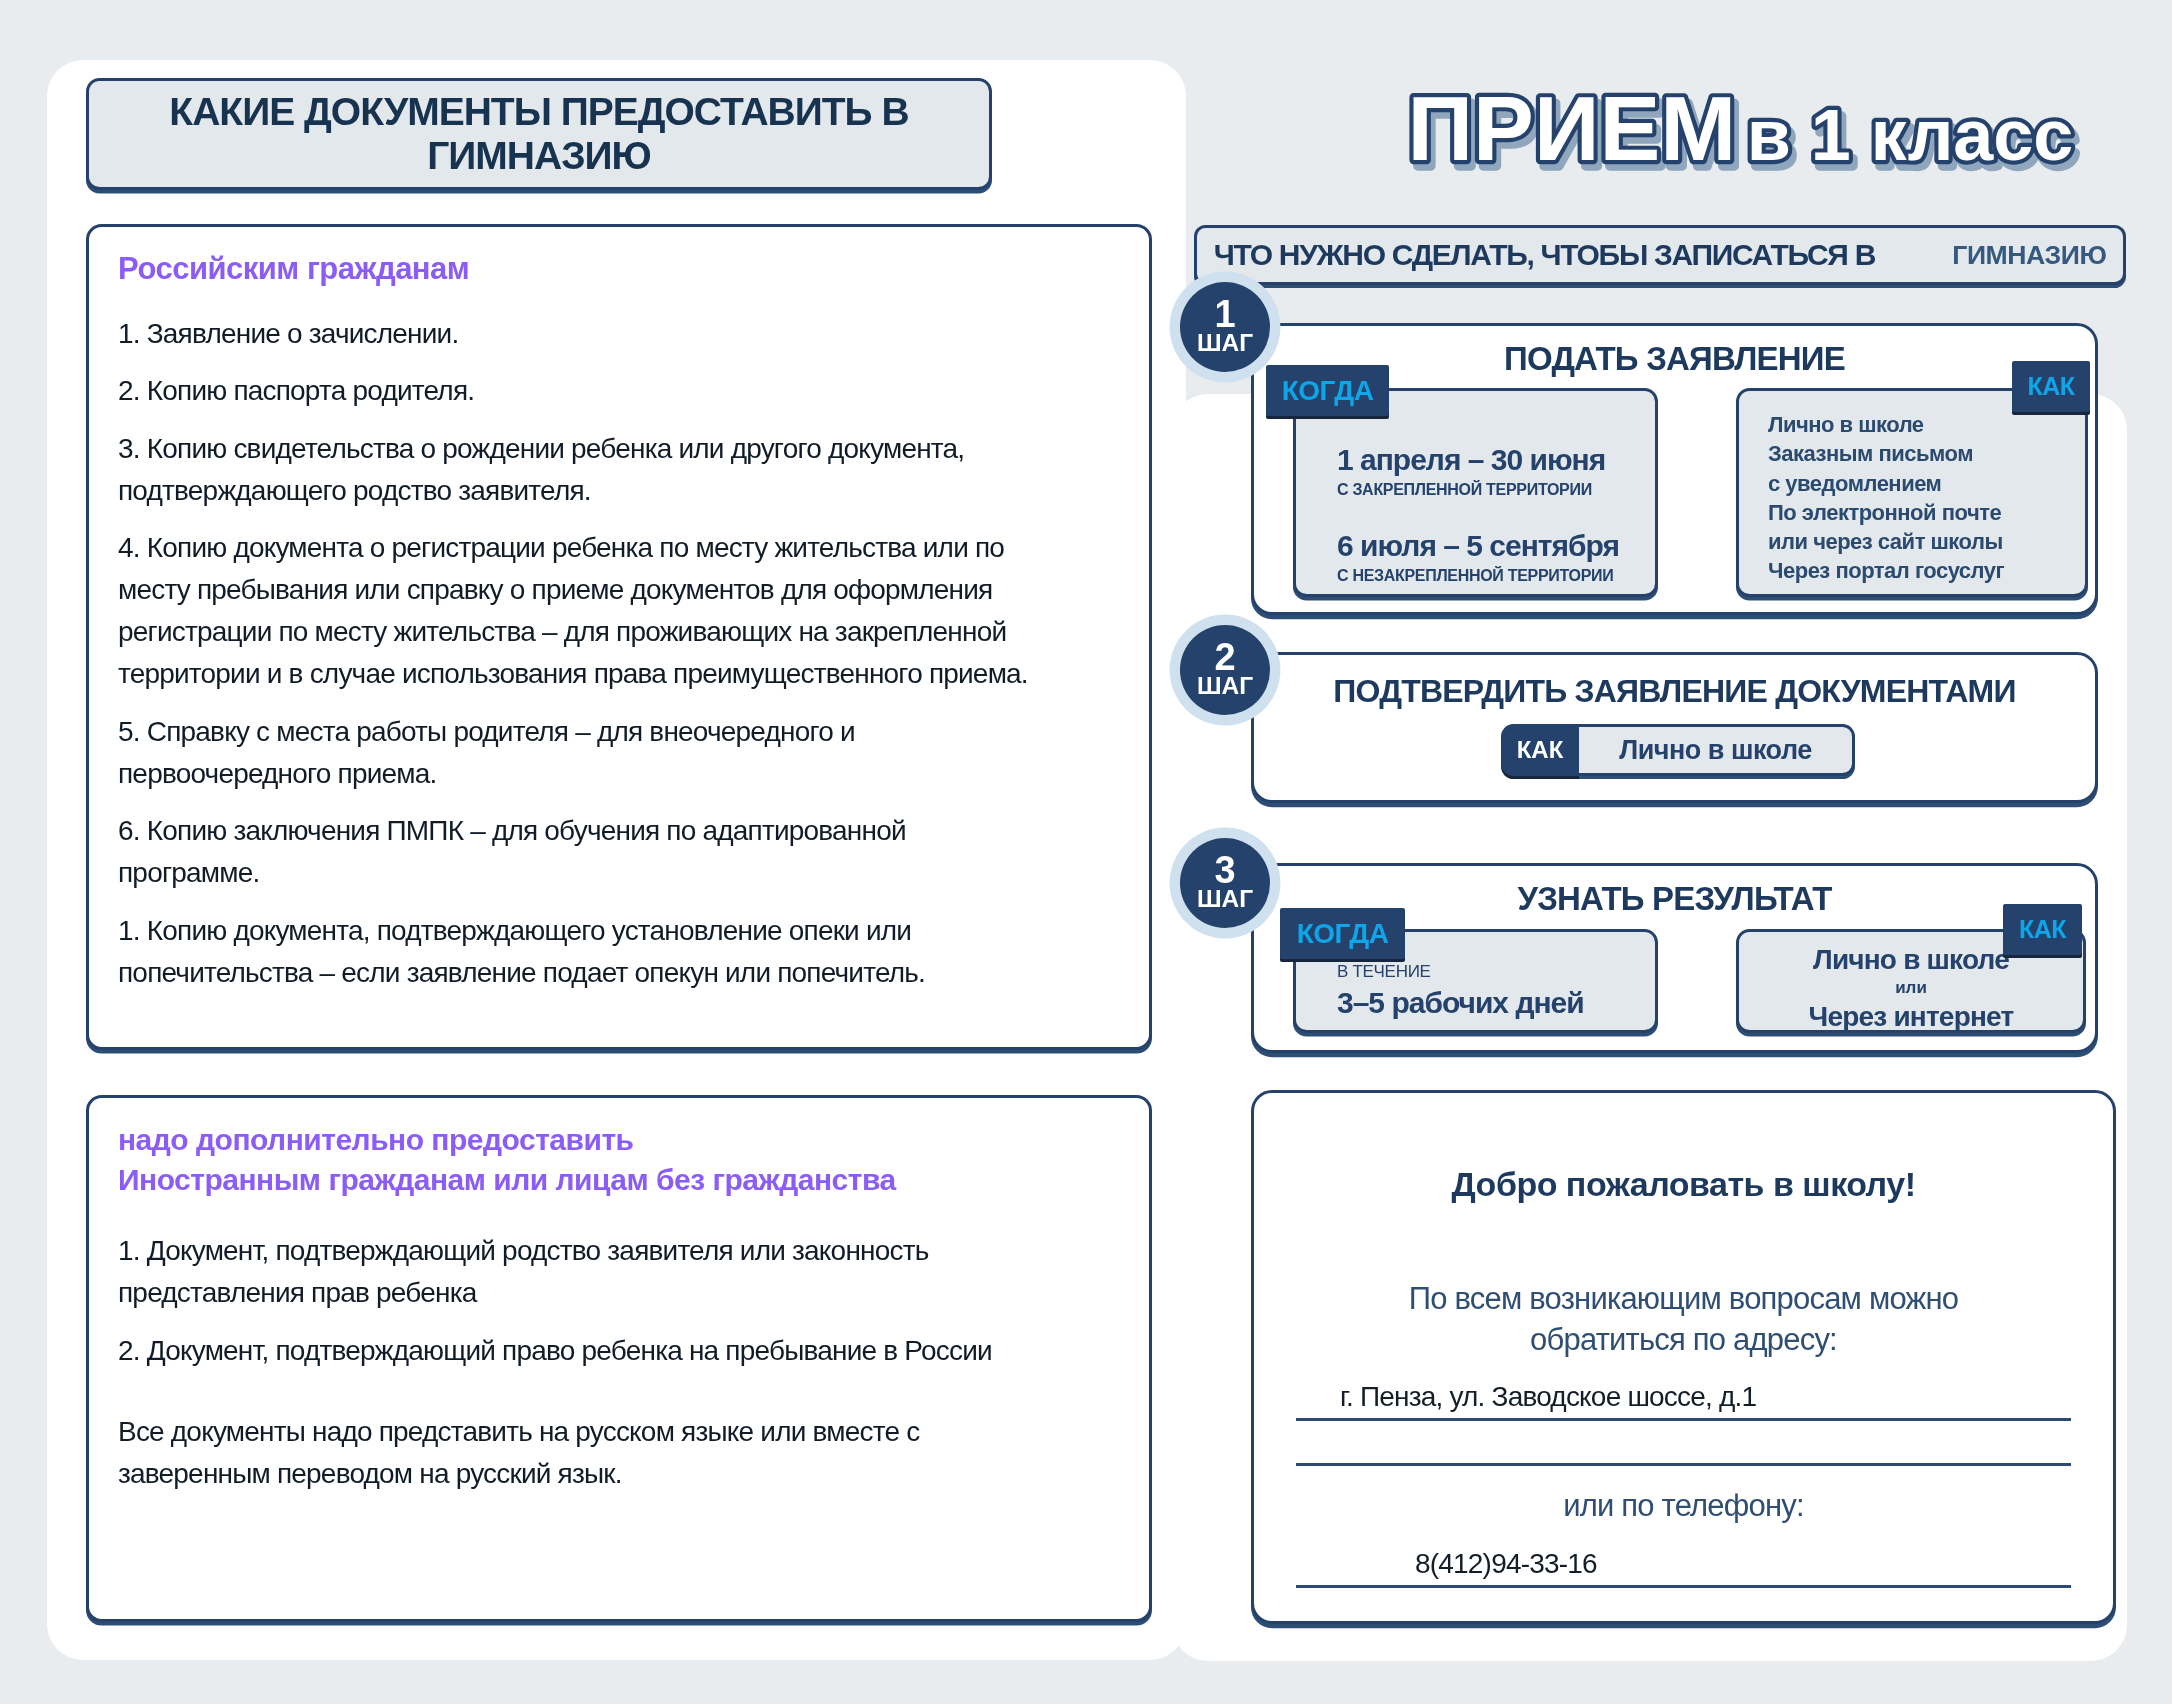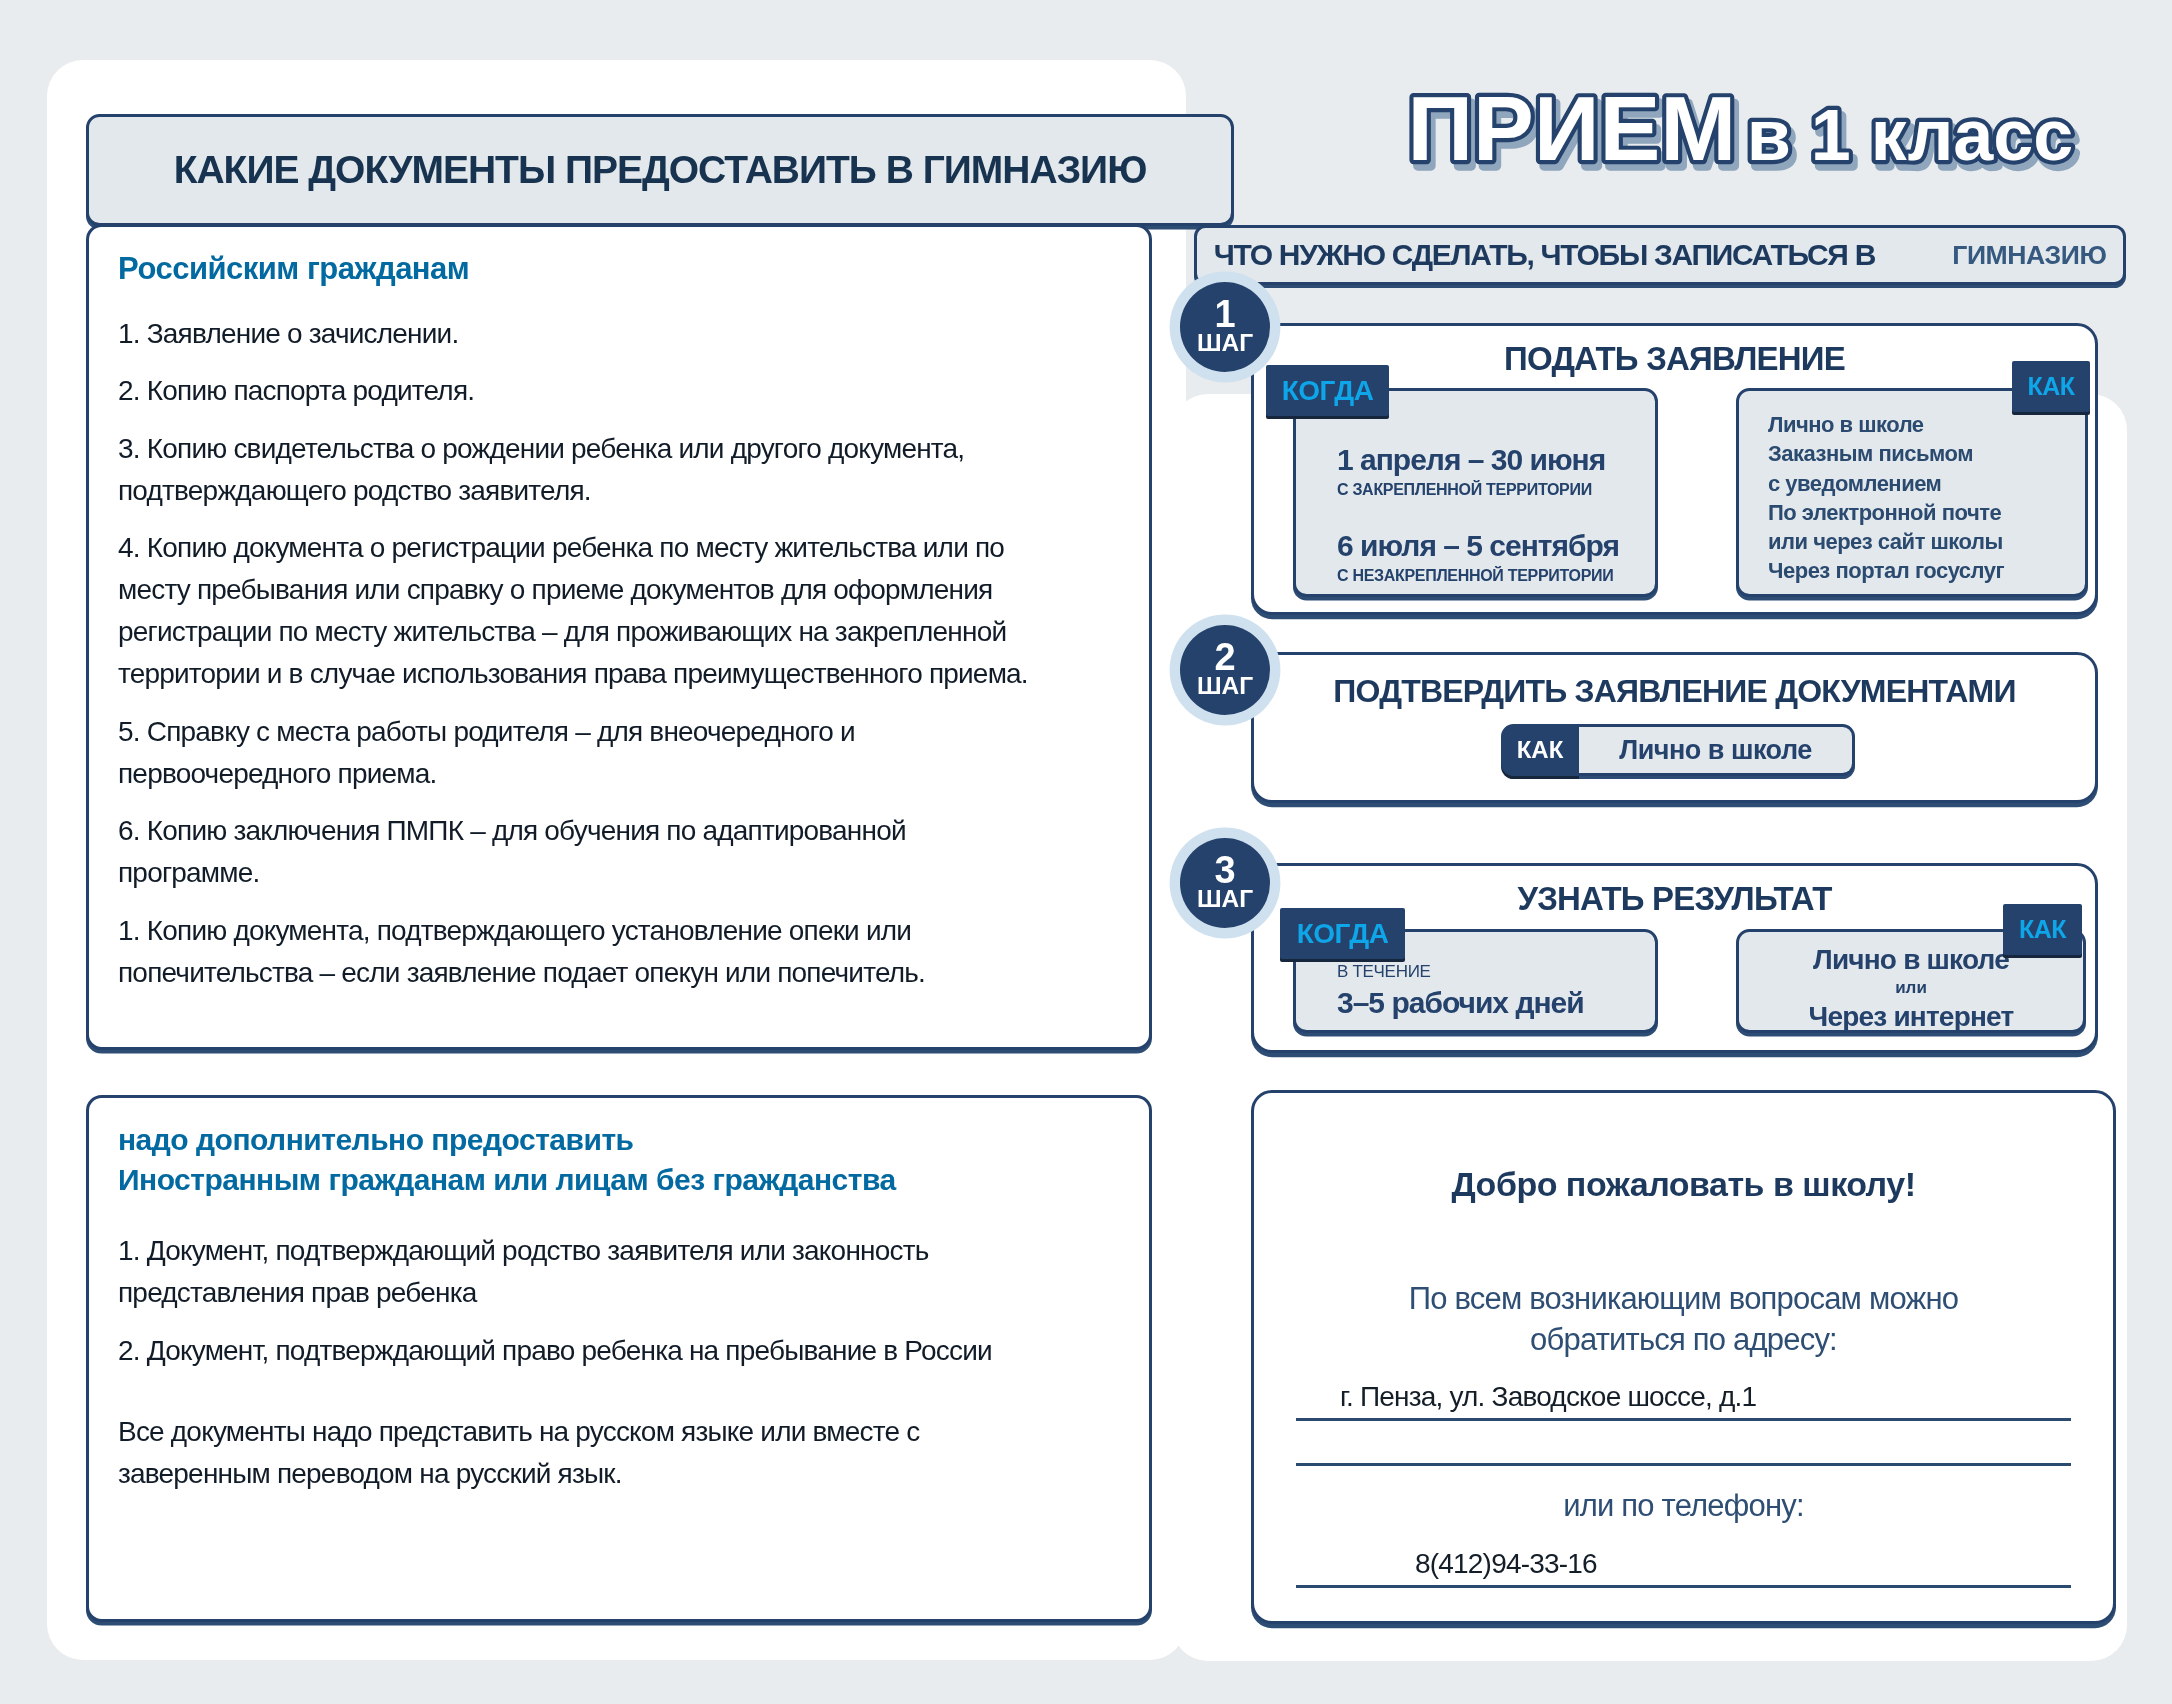--- a/index.html
+++ b/index.html
@@ -6,35 +6,35 @@
   #page {
     position:relative; width:2172px; height:1704px; background:#e8ecef;
     font-family:"Liberation Sans","DejaVu Sans",sans-serif; overflow:hidden;
   }
   .panel { position:absolute; background:#ffffff; border-radius:36px; }
   .panel-left  { left:47px;  top:60px; width:1139px; height:1600px; }
   .panel-right { left:1172px; top:394px; width:955px; height:1267px; }
 
   
   .title-box {
-    position:absolute; left:86px; top:78px; width:1148px; height:112px;
+    position:absolute; left:86px; top:78px; width:906px; height:112px;
     background:#e3e8ed; border:3.1px solid #24426b; border-radius:13.6px;
     box-shadow:0 3.6px 0 #2e4d74;
     display:flex; align-items:center; justify-content:center;
     font-size:39px; font-weight:bold; color:#17334f; letter-spacing:-1px;
-    box-sizing:border-box; text-align:center;margin-top:36px;
+    box-sizing:border-box; text-align:center;
   }
   .doc-box {
     position:absolute; left:86px; width:1066px; background:#fff;
     border:3.1px solid #24426b; border-radius:15.6px; box-sizing:border-box;
     box-shadow:0 3.6px 0 #2e4d74;
   }
   .citizens { top:224px;  height:826px; padding:23.5px 99px 0 29px; }
   .foreign  { top:1095px; height:527px; padding:22px 78px 0 29px; }
-  .doc-box h2 { margin:0 0 26px 0; font-size:31px; color:#0369a1; letter-spacing:-0.5px; }
+  .doc-box h2 { margin:0 0 26px 0; font-size:31px; color:#8b5cf6; letter-spacing:-0.5px; }
   .foreign h2 { margin:0 0 31px 0; font-size:30px; line-height:1.32; }
   .foreign h2 span { display:block; }
   .item { margin:0 0 15.6px 0; font-size:28px; line-height:1.5; color:#111c28; letter-spacing:-0.8px; }
   .note { margin-top:39px; }
 
   
   .main-title-svg { position:absolute; left:1335px; top:55px; width:813px; height:146px; }
 
   
   .steps-header {

